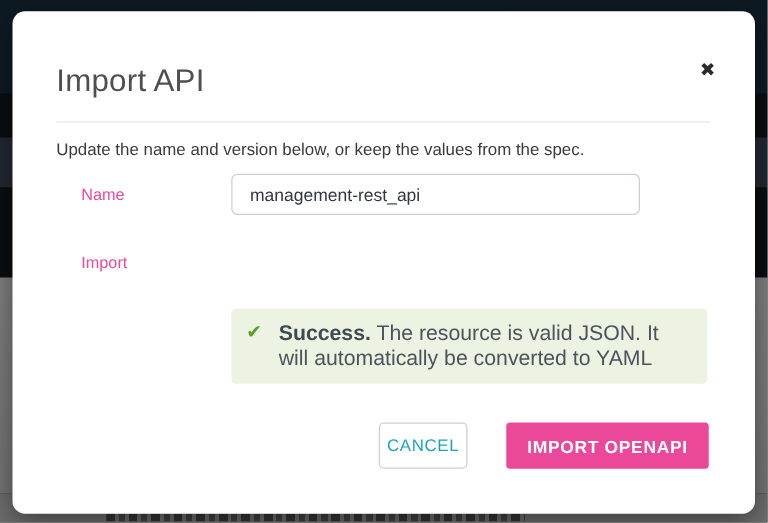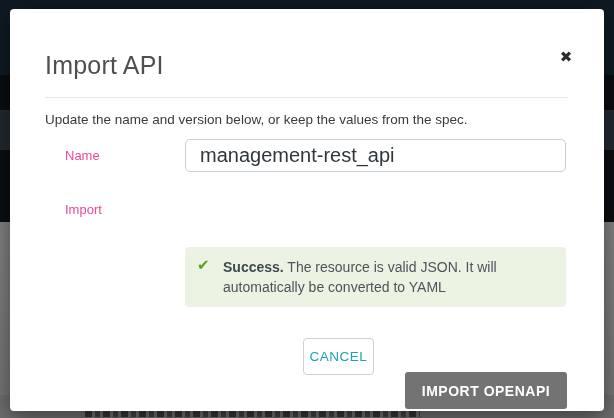--- a/index.html
+++ b/index.html
@@ -18,21 +18,21 @@
   .band-gray     {top:222px;height:173px;background:linear-gradient(#818181,#757575);}
   .band-gray2    {top:395px;height:23px; background:#6e6e6e;}
   .page-text-smudge{
     position:absolute;top:411px;left:85px;width:335px;height:6px;z-index:1;
     background:repeating-linear-gradient(90deg,#2b2b2b 0 7px,rgba(0,0,0,0) 7px 10px,#3a3a3a 10px 15px,rgba(0,0,0,0) 15px 18px);
     filter:blur(0.6px);opacity:.85;
   }
   
   .modal{
     position:absolute;left:10px;top:9px;width:594px;height:402px;z-index:2;
-    background:#ffffff;border-radius:4px;
+    background:#ffffff;border-radius:10px;
     box-shadow:0 6px 22px rgba(0,0,0,.45);
     text-decoration:underline;
   }
   .modal-title{
     position:absolute;left:35px;top:42px;
     font-size:25px;font-weight:400;color:#4f4f4f;letter-spacing:.2px;
   }
   .close-btn{
     position:absolute;right:28px;top:38px;width:20px;height:20px;
     font-size:15px;font-weight:700;color:#2b2b2b;text-align:center;line-height:20px;
@@ -43,53 +43,53 @@
     position:absolute;left:35px;top:103px;
     font-size:13.5px;color:#3a3a3a;text-align:right;
   }
   .field-label{
     position:absolute;left:35px;
     font-size:13px;color:#ec4899;margin-left:20px;
   }
   .label-name{top:139px;}
   .label-version{top:193px;}
   .text-input{
-    position:absolute;left:175px;width:381px;height:33px;box-sizing:border-box;
+    position:absolute;left:175px;width:327px;height:33px;box-sizing:border-box;
     border:1px solid #c8cfd7;border-radius:5px;background:#fff;
     padding:0 14px;font-family:"Liberation Sans","DejaVu Sans",sans-serif;
-    font-size:20px;color:#30373c;outline:none;
+    font-size:14px;color:#30373c;outline:none;
   }
   .input-name{top:130px;}
   .input-version{top:184px;}
   .alert-success{
     position:absolute;left:175px;top:238px;width:381px;height:60px;box-sizing:border-box;
     background:#edf3e2;border-radius:4px;
   }
   .alert-check{
     position:absolute;left:12px;top:9px;
     color:#57a221;font-size:15px;font-weight:700;
   }
   .alert-text{
     position:absolute;left:38px;top:10px;width:312px;
-    font-size:14px;line-height:20px;color:#4b545b;
+    font-size:17px;line-height:20px;color:#4b545b;
   }
   .alert-text b{font-weight:700;color:#3f4a50;}
   .btn{
     position:absolute;top:329px;height:37px;box-sizing:border-box;
     display:flex;align-items:center;justify-content:center;
     font-family:"Liberation Sans","DejaVu Sans",sans-serif;
     border-radius:4px;cursor:pointer;letter-spacing:.5px;
   }
   .btn-cancel{
     left:293px;width:71px;background:#ffffff;border:1px solid #cfcfcf;
     color:#1ba3b9;font-size:13.5px;font-weight:500;
   }
   .btn-import{
-    left:395px;width:162px;background:#737373;border:none;
-    color:#ffffff;font-size:14px;font-weight:700;border-radius:3px;margin-top:34px;
+    left:395px;width:162px;background:#ec4899;border:none;
+    color:#ffffff;font-size:14px;font-weight:700;border-radius:3px;
   }
 </style>
 </head>
 <body>
 
 <div class="backdrop">
   <div class="band band-header"></div>
   <div class="band band-dark1"></div>
   <div class="band band-mid"></div>
   <div class="band band-dark2"></div>

